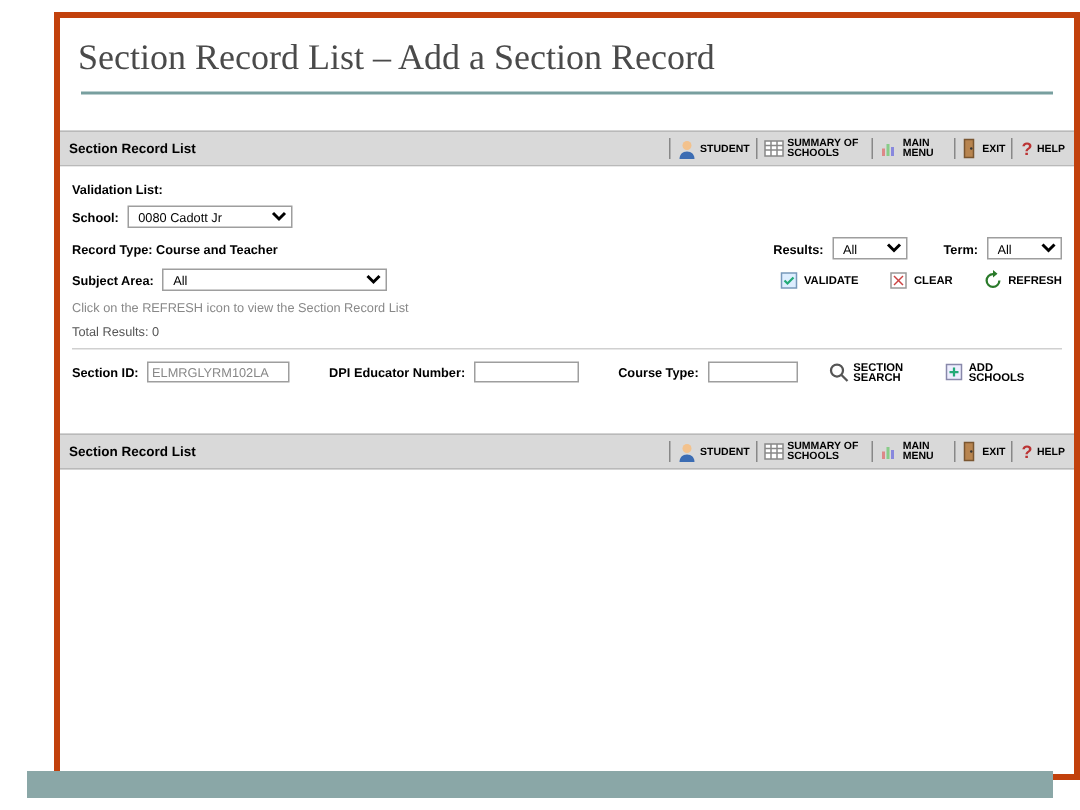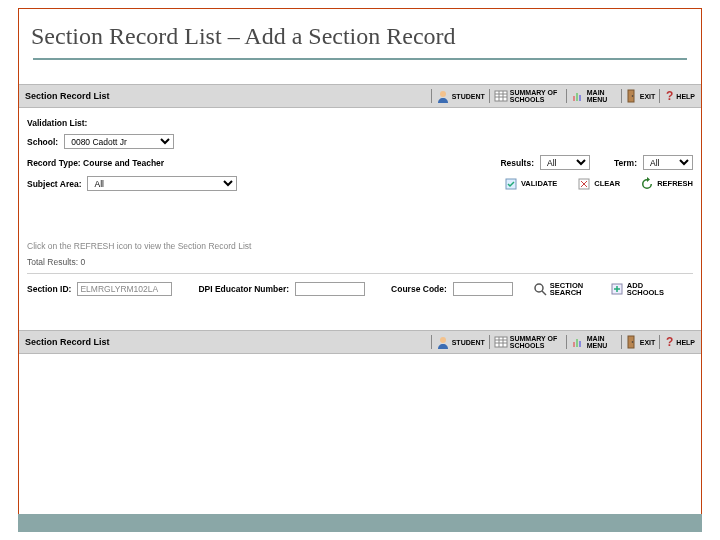--- a/index.html
+++ b/index.html
@@ -6,23 +6,23 @@
   html, body { margin: 0; padding: 0; }
   body {
     width: 720px;
     height: 540px;
     font-family: Arial, Helvetica, sans-serif;
     background: #fff;
     position: relative;
   }
   .slide {
     position: absolute;
-    left: 18px; top: 8px;
+    left: 36px; top: 8px;
     width: 684px; height: 512px;
-    border: 1px solid #c2410c;
+    border: 4px solid #c2410c;
   }
   .slide-title {
     font-family: Georgia, "Times New Roman", serif;
     font-size: 24px;
     color: #4a4a4a;
     margin: 14px 12px 0 12px;
     font-weight: normal;
   }
   .title-rule {
     border: none;
@@ -92,21 +92,20 @@
     border: 1px solid #9e9e9e;
     background: #fff;
     padding: 0 2px;
   }
   select.sel {
     height: 15px;
   }
   .hint {
     color: #888;
     font-size: 8.5px;
-    margin-top: 44px;
   }
   .btnish {
     display: inline-flex;
     align-items: center;
     gap: 3px;
     font-size: 7.5px;
     font-weight: bold;
     cursor: pointer;
   }
   .btnish svg { flex-shrink: 0; }
@@ -250,21 +249,21 @@
       <div class="divider-line"></div>
 
 
       <div class="row" style="margin-top:4px;">
         <span class="lab">Section ID:</span>
         <input class="text" style="width: 95px; color: rgb(136, 136, 136);" value="ELMRGLYRM102LA">
         <span style="width:14px"></span>
         <span class="lab">DPI Educator Number:</span>
         <input class="text" style="width: 70px;">
         <span style="width:14px"></span>
-        <span class="lab">Course Code:</span>
+        <span class="lab">Course Type:</span>
         <input class="text" style="width: 60px;">
         <span style="width:8px"></span>
         <span class="btnish">
           <svg width="14" height="14" viewBox="0 0 14 14">
               <circle cx="6" cy="6" r="4" fill="none" stroke="#555" stroke-width="1.5"></circle>
               <line x1="9" y1="9" x2="13" y2="13" stroke="#555" stroke-width="1.5"></line>
             </svg>
           <span style="max-width:40px;line-height:7px;">SECTION SEARCH</span>
         </span>
         <span style="width:8px"></span>

